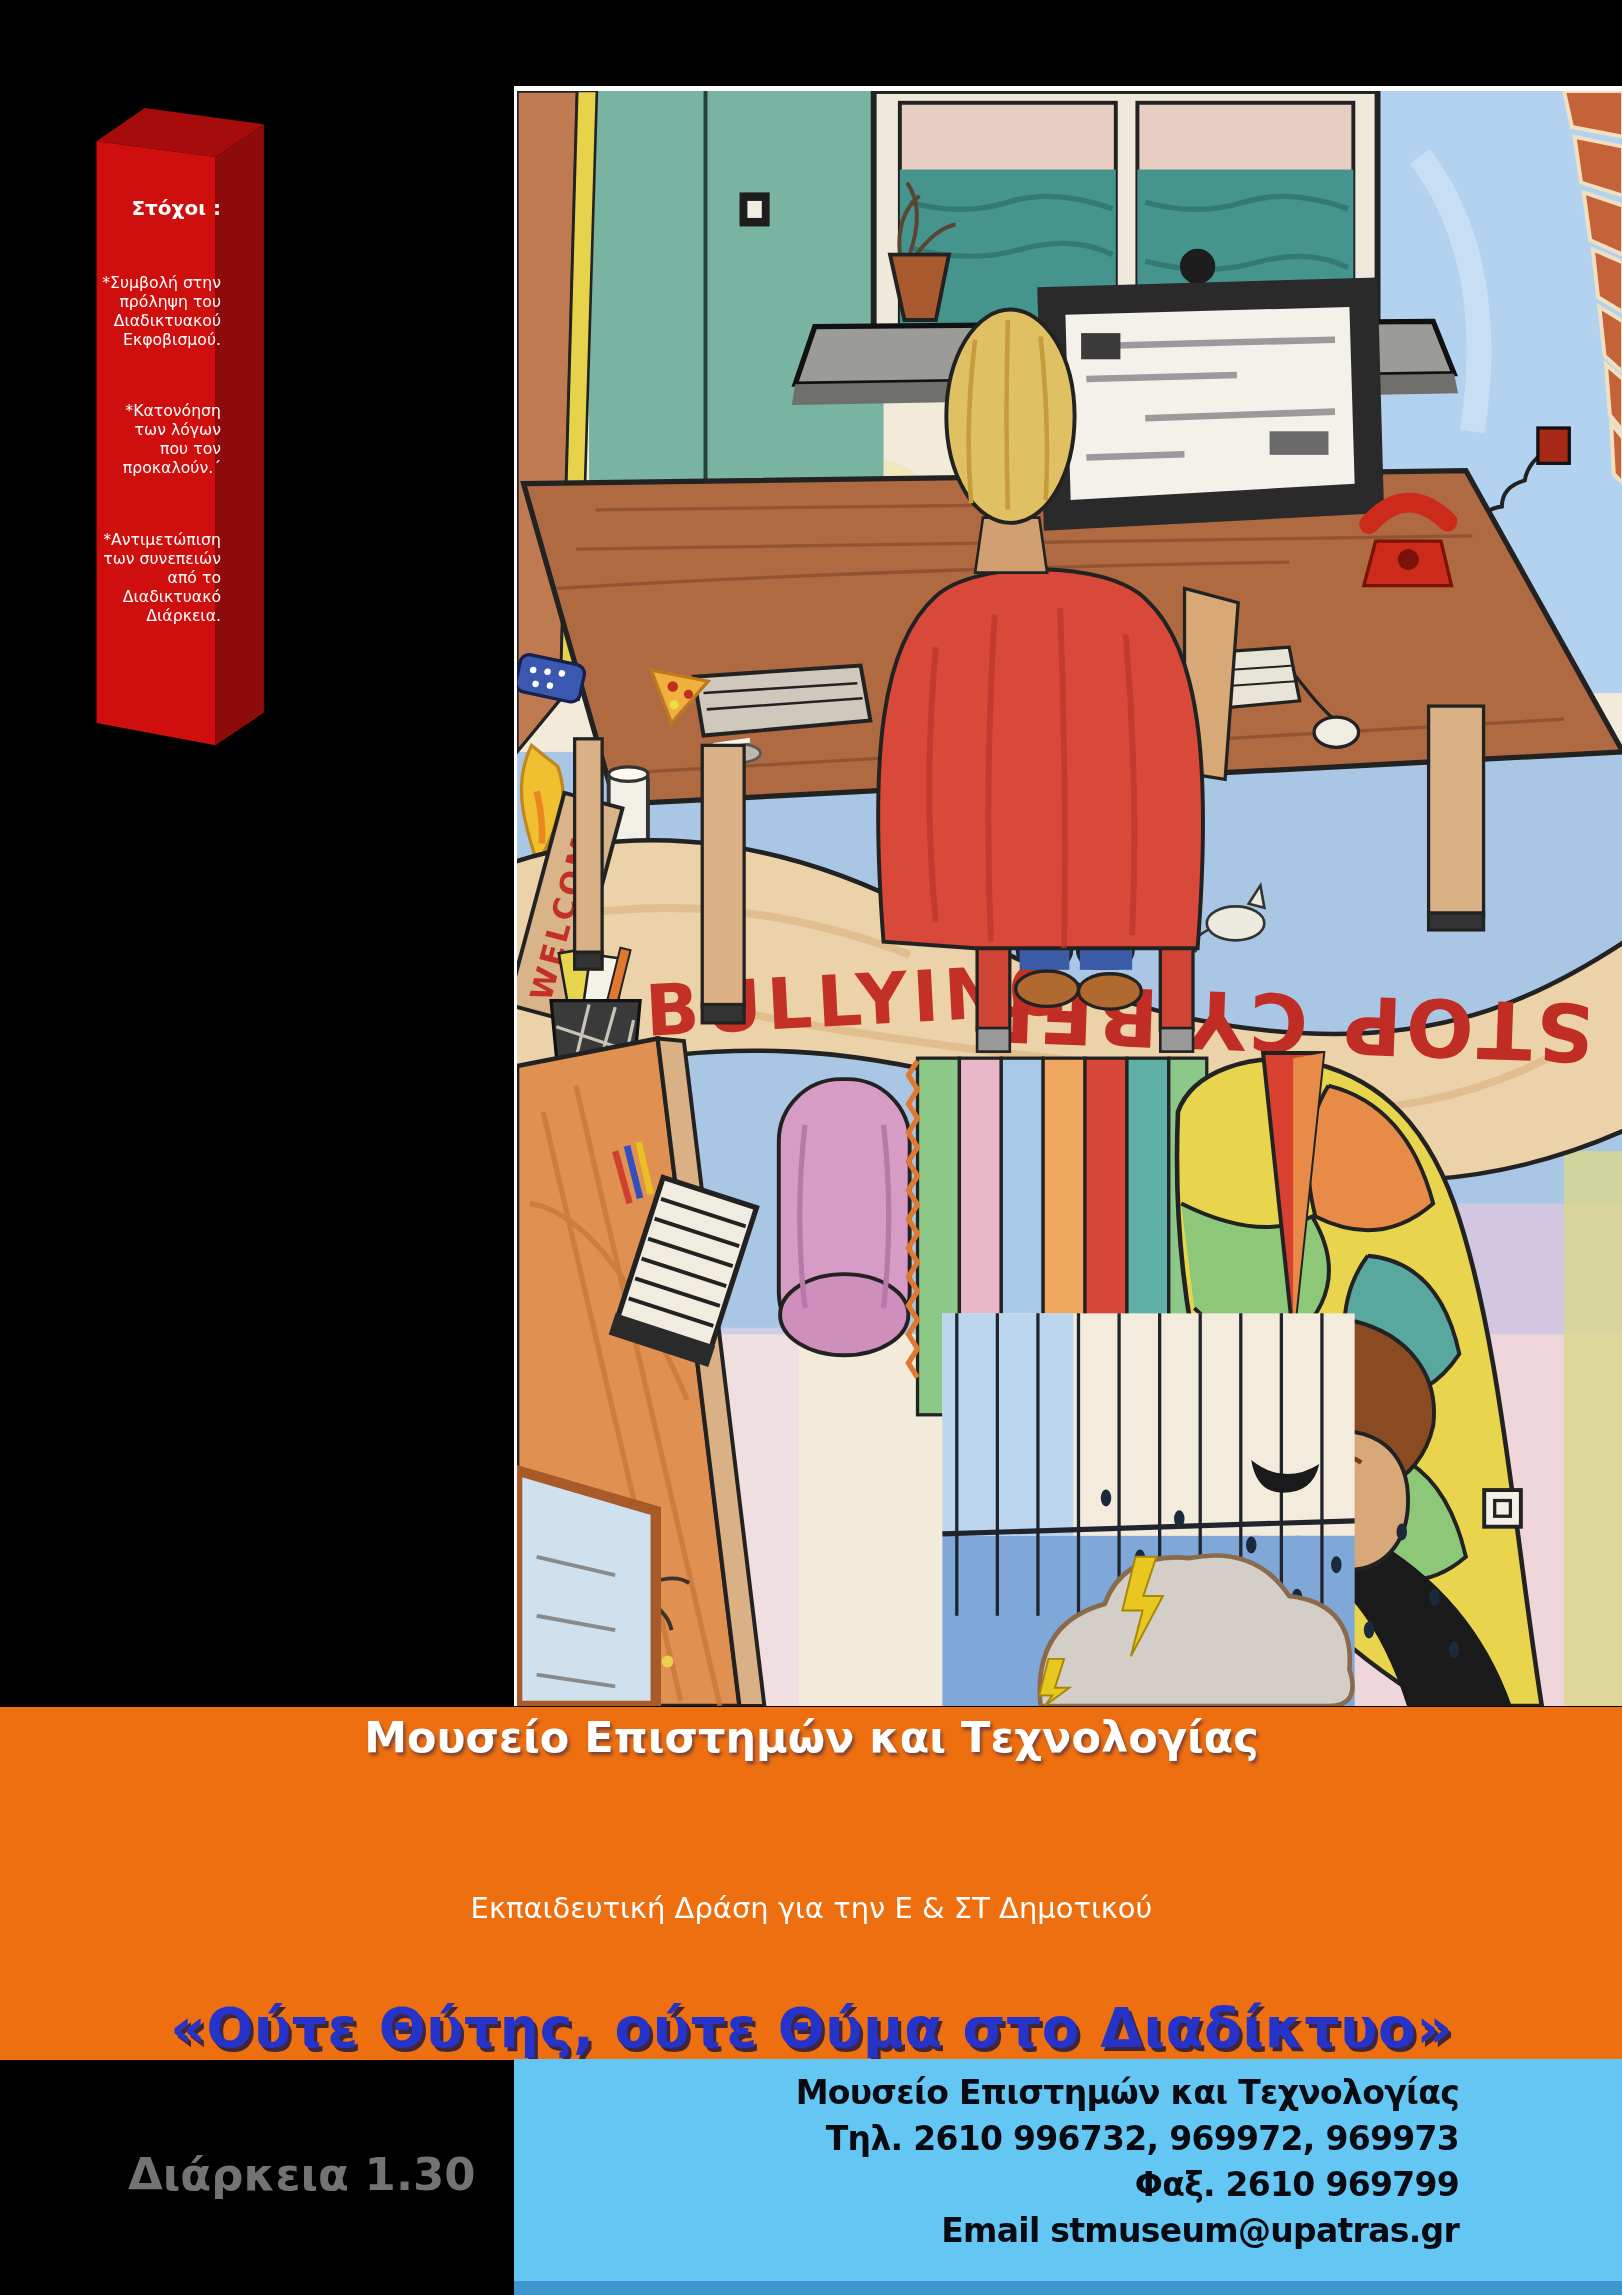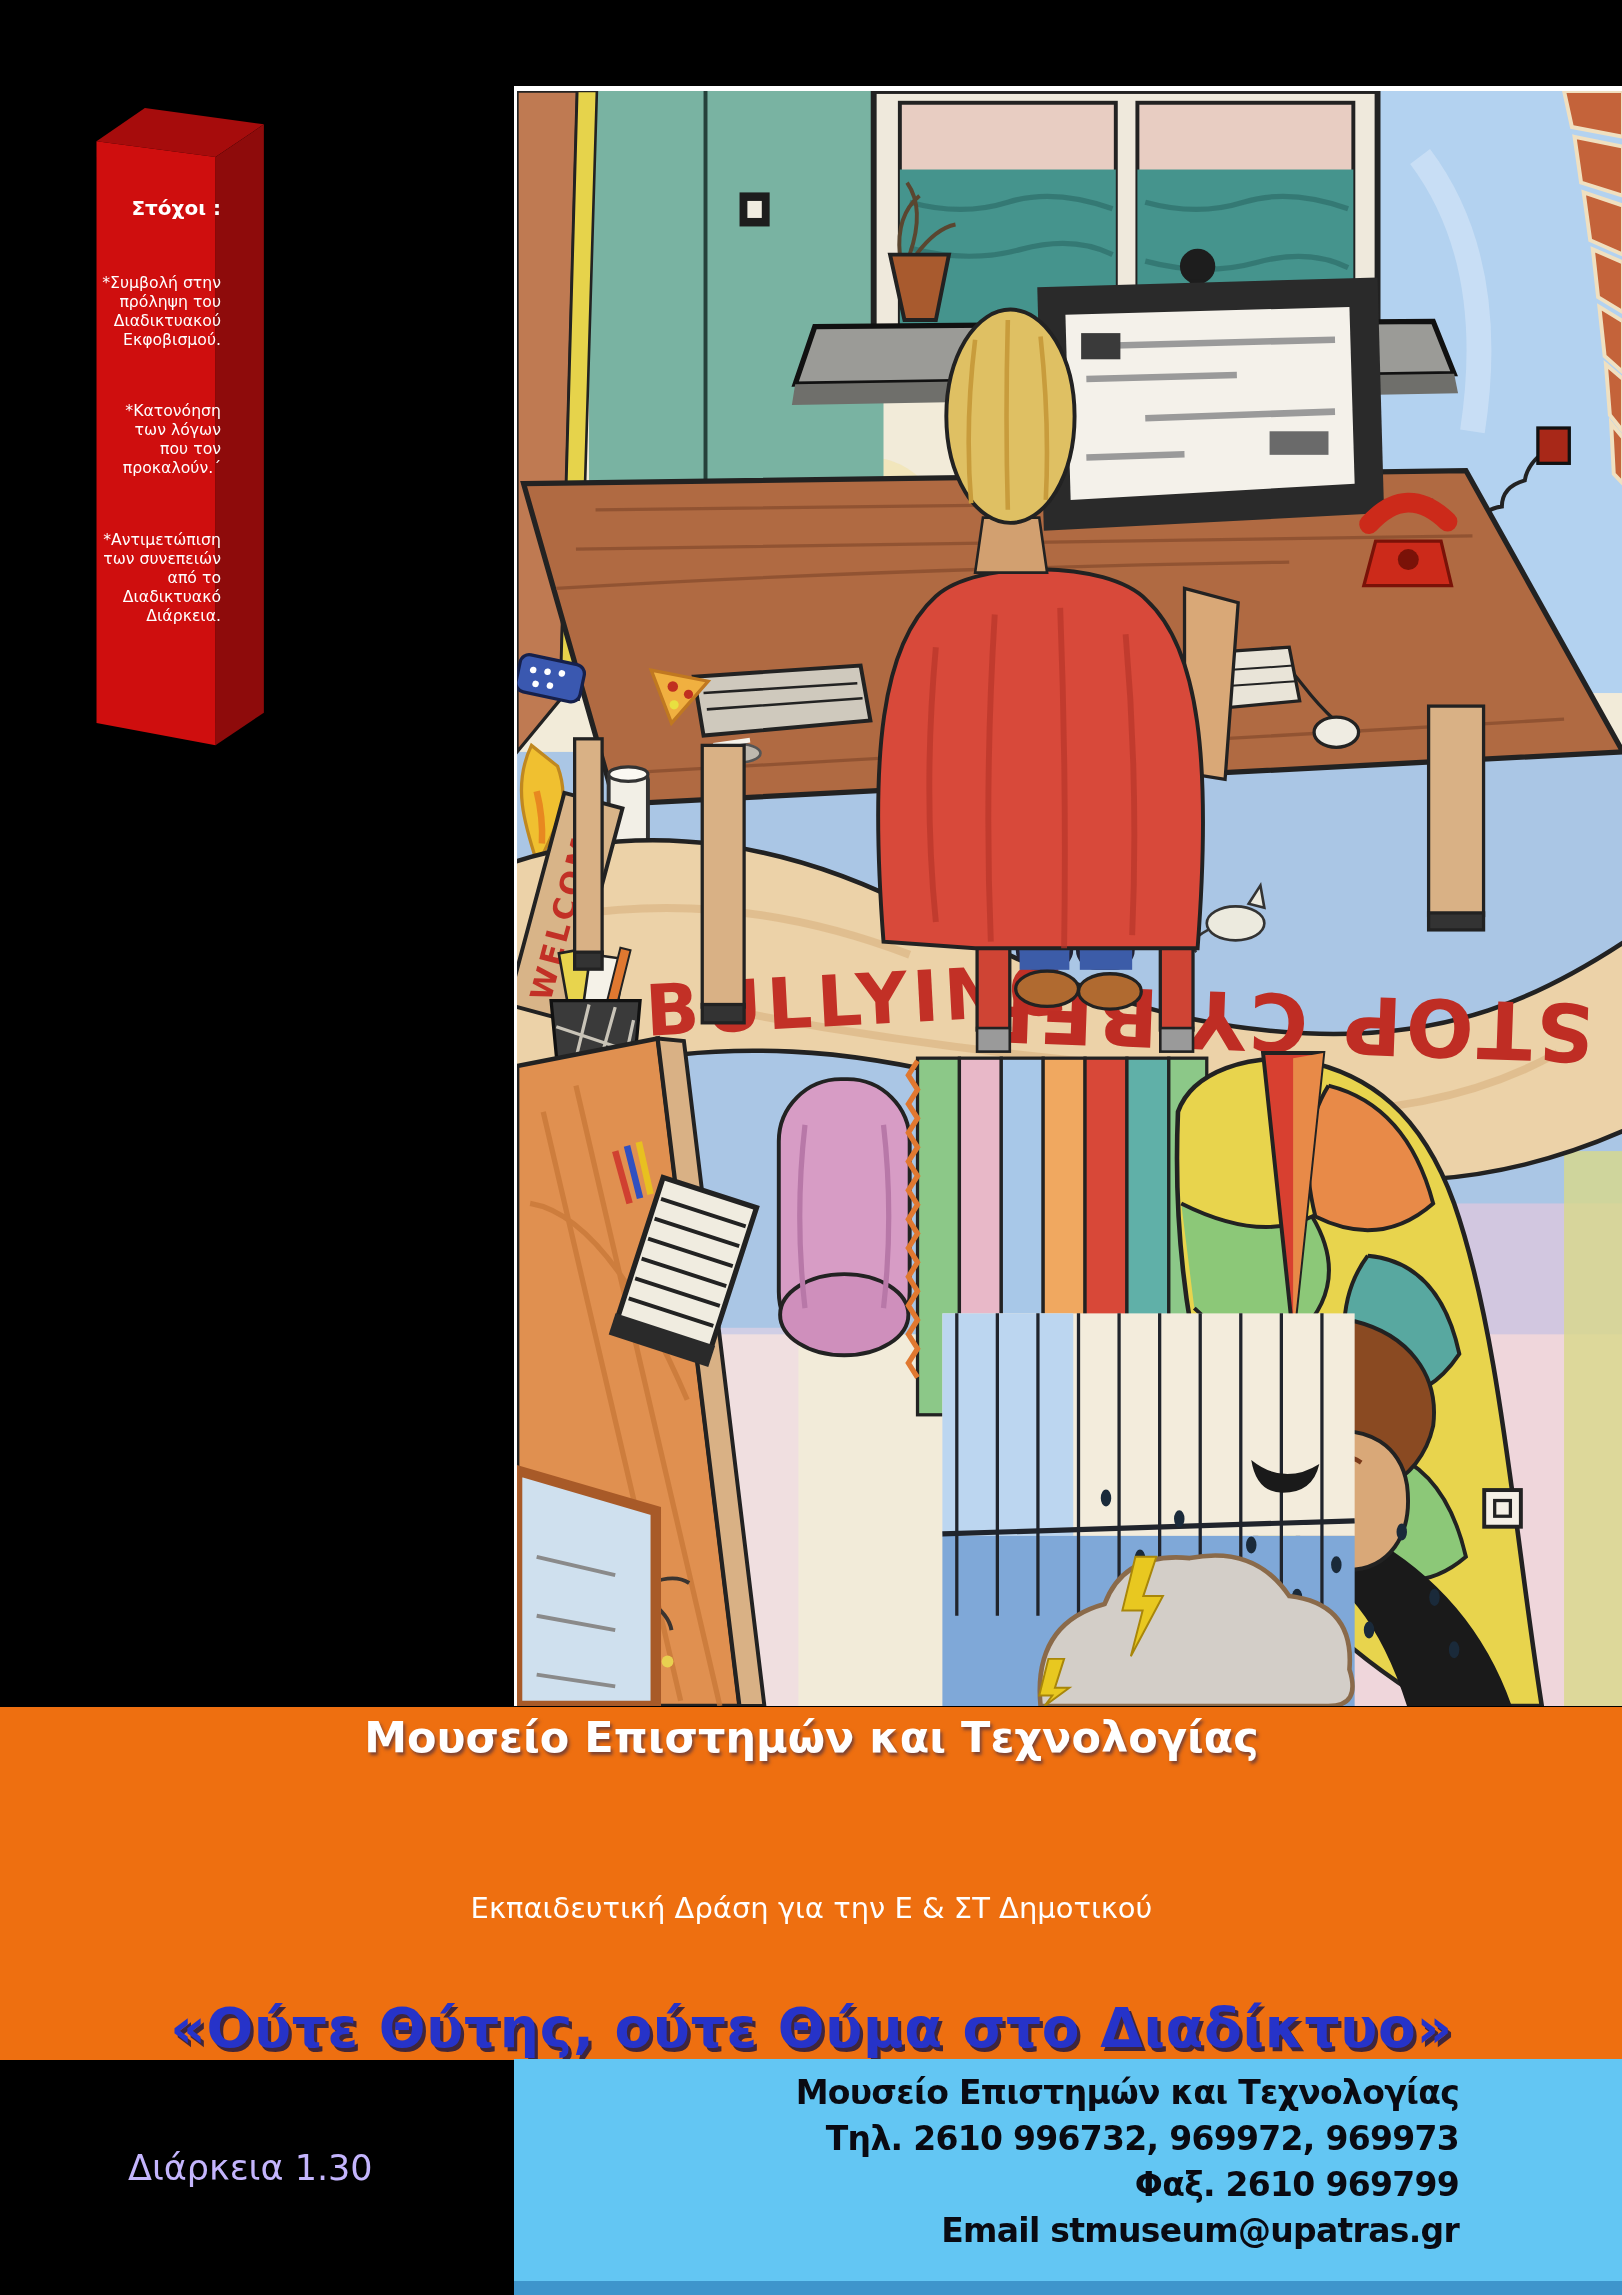--- a/index.html
+++ b/index.html
@@ -30,21 +30,21 @@
   #banner-headline{top:249px;font-size:55px;font-weight:bold;color:#2633c9;
       text-shadow:3.3px 3.9px 0 rgba(20,20,70,.8);letter-spacing:0.7px;margin-top:40px;}
 
   
   #contact{left:514px;top:2059px;width:1109px;height:236px;background:#63c6f3;
       box-sizing:border-box;padding:10.5px 164px 0 0;text-align:right;color:#0a0a12;}
   #contact div{font-weight:bold;font-size:33px;line-height:46px;letter-spacing:-0.7px;}
   #contact-strip{left:514px;top:2281px;width:1109px;height:14.4px;background:#3e95cc;}
 
   
-  #duration{left:128px;top:2148px;font-size:35px;font-weight:normal;color:#c4b5fd;}
+  #duration{left:128px;top:2148px;font-size:45px;font-weight:bold;color:#737373;}
 </style>
 </head>
 <body>
 
 <svg id="goals-3d" class="abs" width="268" height="759" viewBox="0 0 410 1160">
   <polygon points="88,156 162,105 344,130 270,180" fill="#a60c0c"></polygon>
   <polygon points="270,180 344,130 344,1030 270,1080" fill="#8e0b0b"></polygon>
   <polygon points="88,156 270,180 270,1080 88,1046" fill="#cf0e0e"></polygon>
 </svg>
 <div id="goals-text" class="abs">

